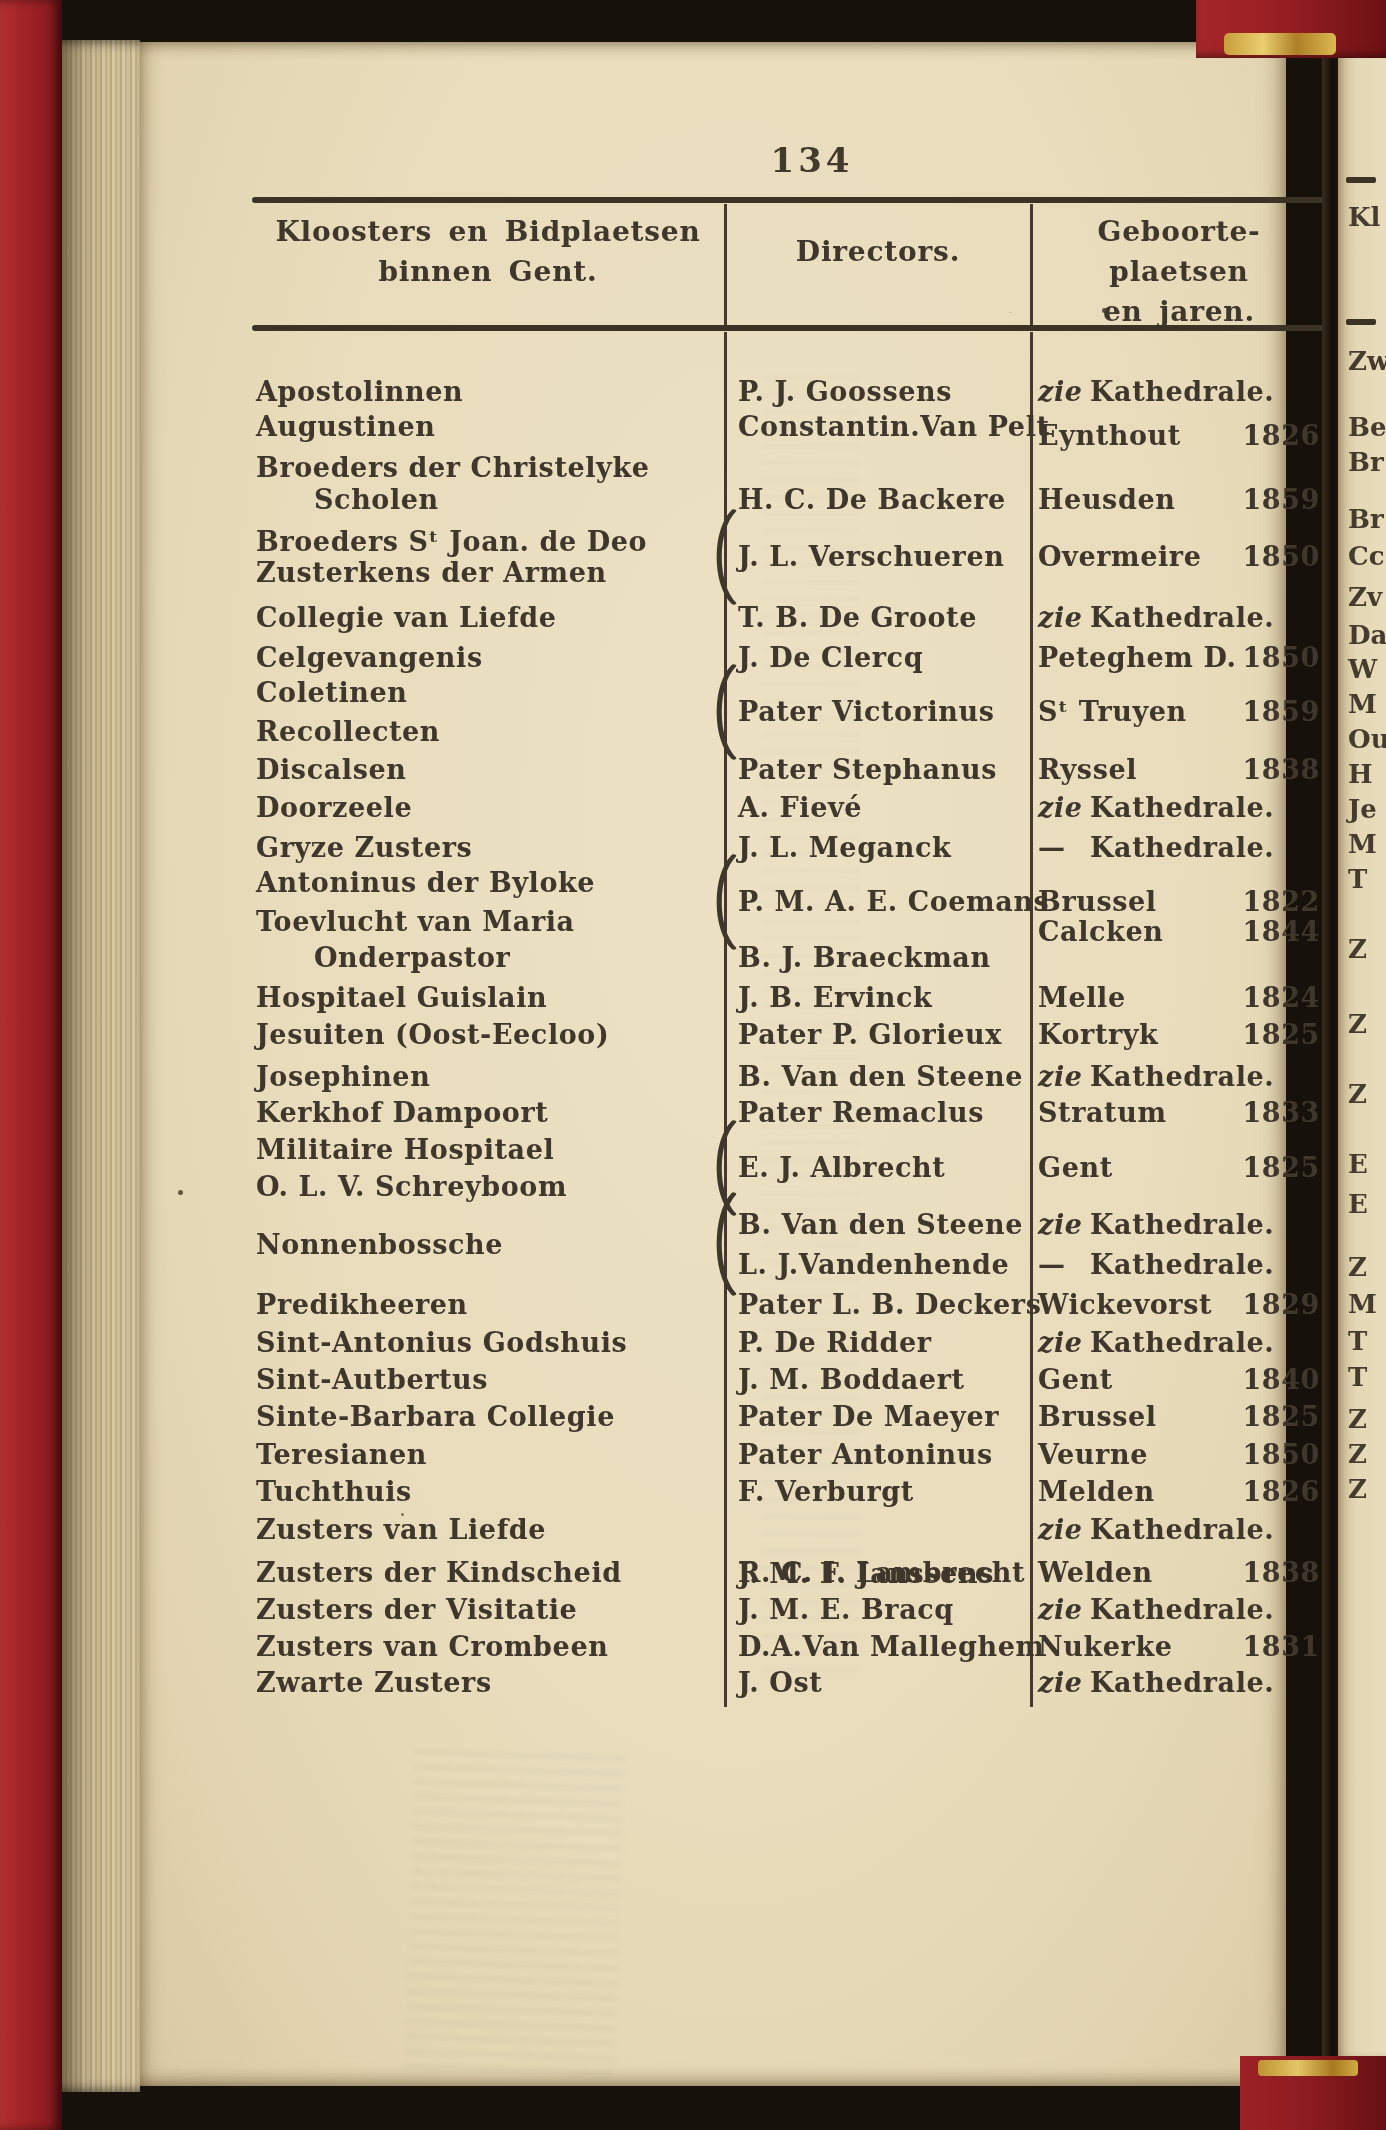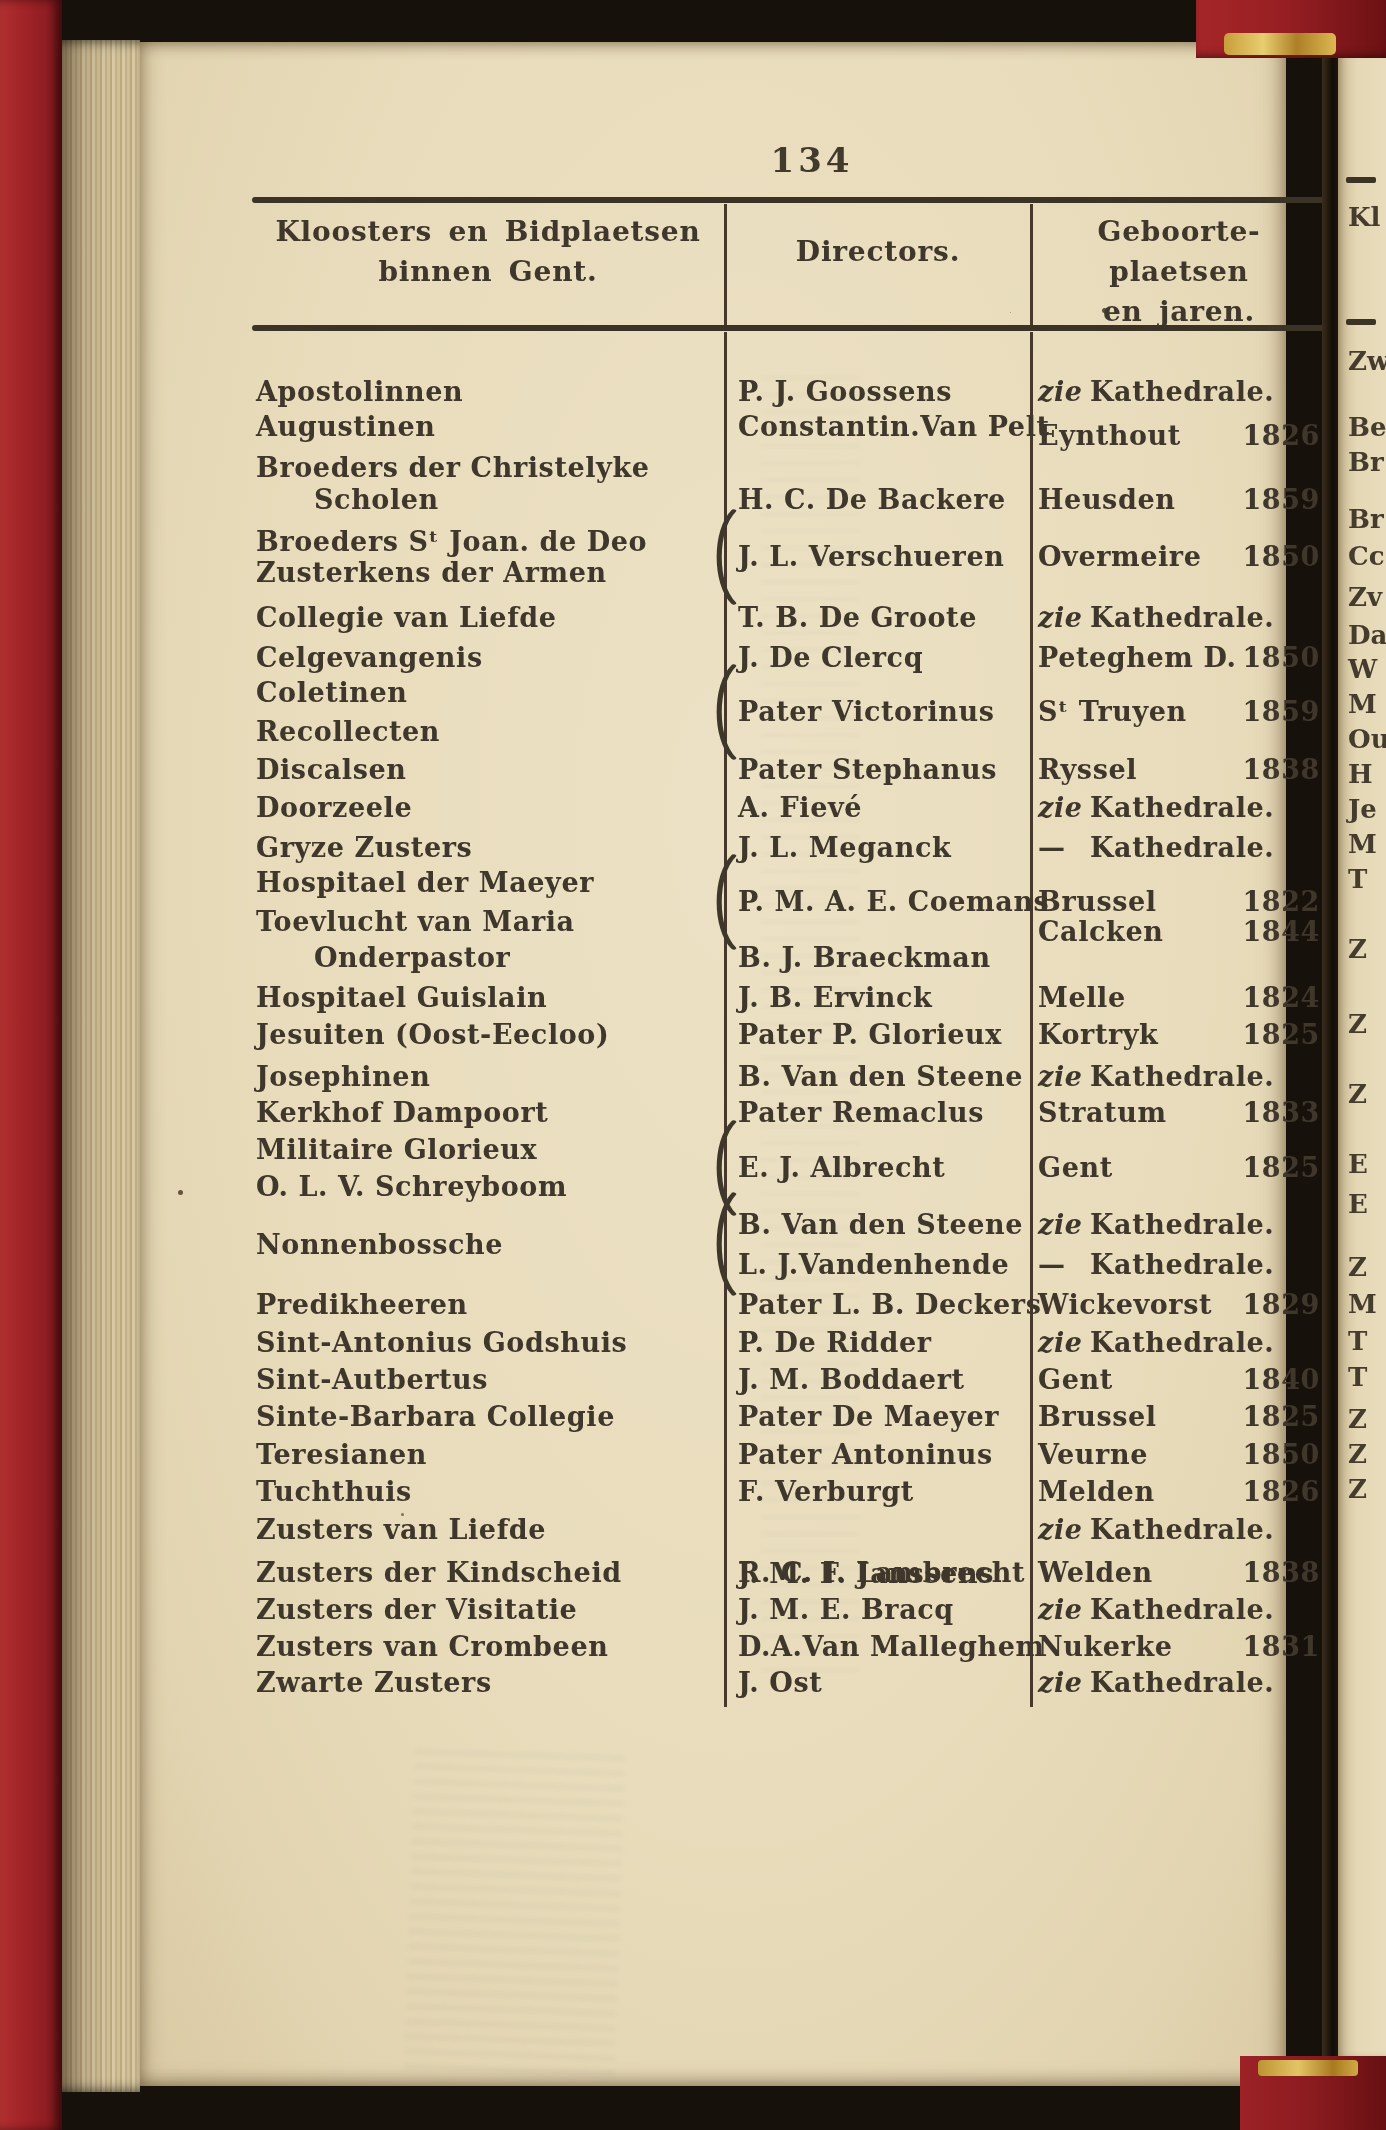--- a/index.html
+++ b/index.html
@@ -119,28 +119,28 @@
         <div class="line c1" style="top: 440px; left: 174px;">Scholen</div>
         <div class="line c1" style="top: 482px; left: 116px;">Broeders Sᵗ Joan. de Deo</div>
         <div class="line c1" style="top: 513px; left: 116px;">Zusterkens der Armen</div>
         <div class="line c1" style="top: 558px; left: 116px;">Collegie van Liefde</div>
         <div class="line c1" style="top: 598px; left: 116px;">Celgevangenis</div>
         <div class="line c1" style="top: 633px; left: 116px;">Coletinen</div>
         <div class="line c1" style="top: 672px; left: 116px;">Recollecten</div>
         <div class="line c1" style="top: 710px; left: 116px;">Discalsen</div>
         <div class="line c1" style="top: 748px; left: 116px;">Doorzeele</div>
         <div class="line c1" style="top: 788px; left: 116px;">Gryze Zusters</div>
-        <div class="line c1" style="top: 823px; left: 116px;">Hospitael der Maeyer</div>
+        <div class="line c1" style="top: 823px; left: 116px;">Antoninus der Byloke</div>
         <div class="line c1" style="top: 862px; left: 116px;">Toevlucht van Maria</div>
         <div class="line c1" style="top: 898px; left: 174px;">Onderpastor</div>
         <div class="line c1" style="top: 938px; left: 116px;">Hospitael Guislain</div>
         <div class="line c1" style="top: 975px; left: 116px;">Jesuiten (Oost-Eecloo)</div>
         <div class="line c1" style="top: 1017px; left: 116px;">Josephinen</div>
         <div class="line c1" style="top: 1053px; left: 116px;">Kerkhof Dampoort</div>
-        <div class="line c1" style="top: 1090px; left: 116px;">Militaire Glorieux</div>
+        <div class="line c1" style="top: 1090px; left: 116px;">Militaire Hospitael</div>
         <div class="line c1" style="top: 1127px; left: 116px;">O. L. V. Schreyboom</div>
         <div class="line c1" style="top: 1185px; left: 116px;">Nonnenbossche</div>
         <div class="line c1" style="top: 1245px; left: 116px;">Predikheeren</div>
         <div class="line c1" style="top: 1283px; left: 116px;">Sint-Antonius Godshuis</div>
         <div class="line c1" style="top: 1320px; left: 116px;">Sint-Autbertus</div>
         <div class="line c1" style="top: 1357px; left: 116px;">Sinte-Barbara Collegie</div>
         <div class="line c1" style="top: 1395px; left: 116px;">Teresianen</div>
         <div class="line c1" style="top: 1432px; left: 116px;">Tuchthuis</div>
         <div class="line c1" style="top: 1470px; left: 116px;">Zusters van Liefde</div>
         <div class="line c1" style="top: 1513px; left: 116px;">Zusters der Kindscheid</div>

